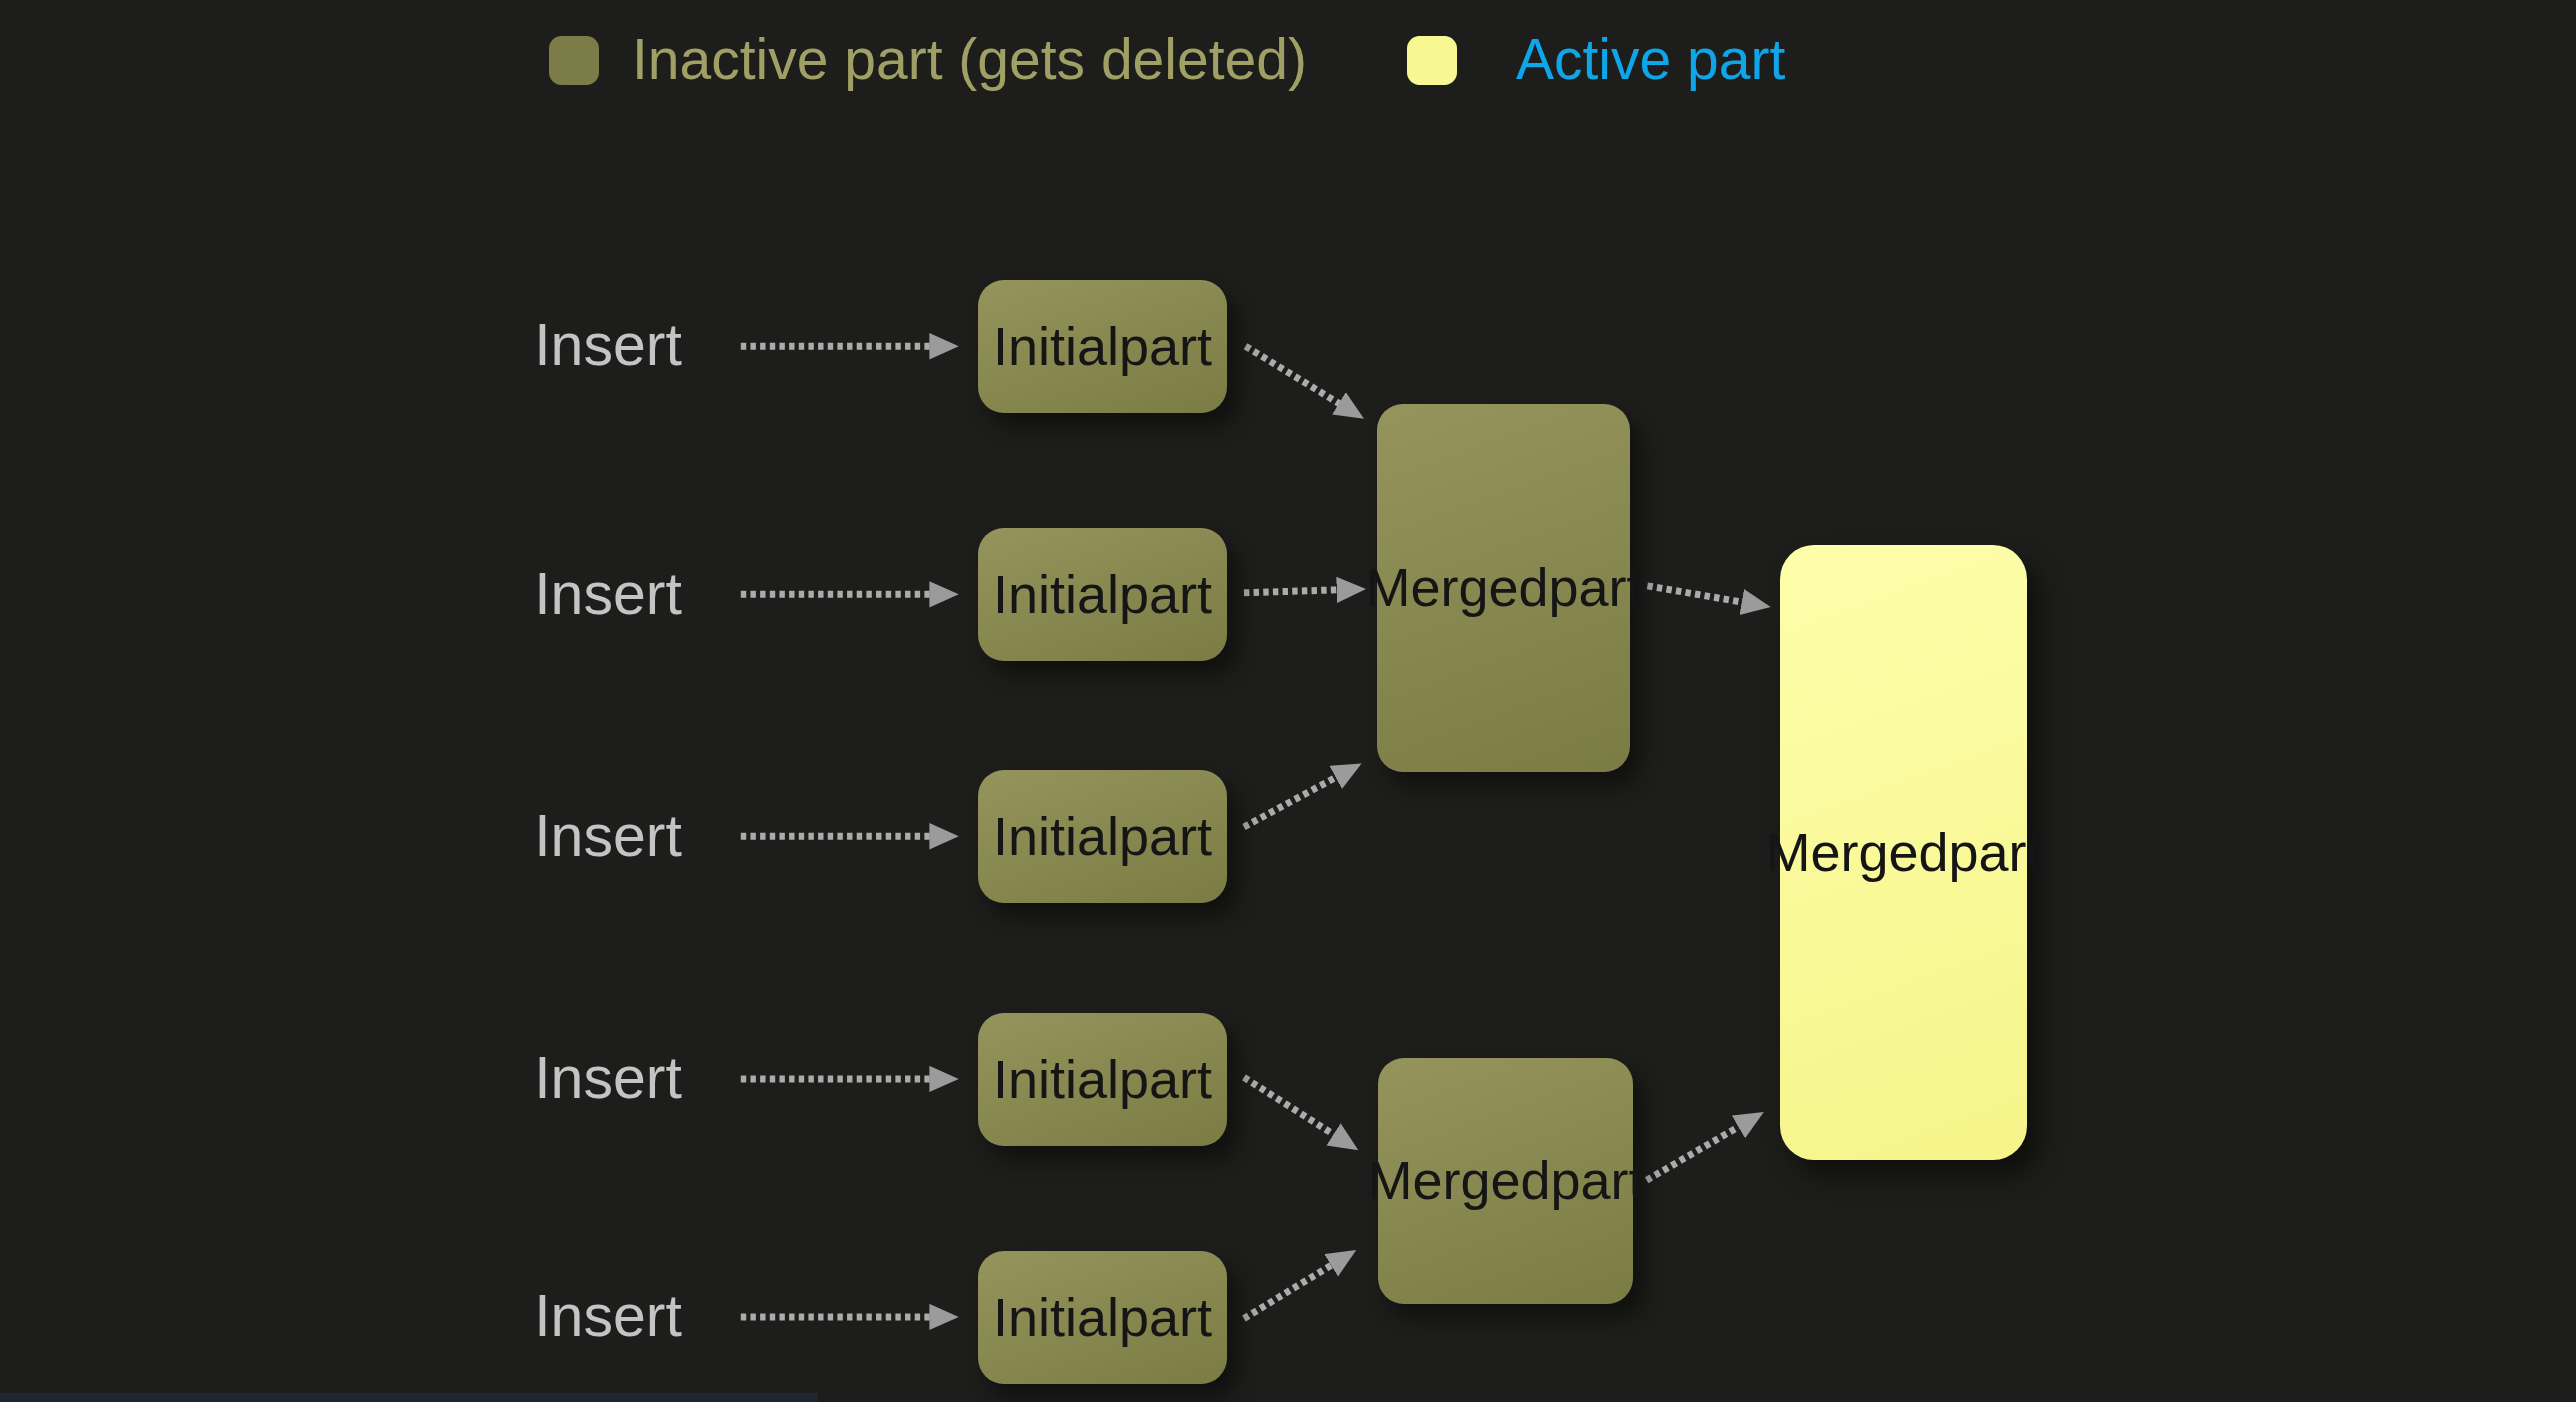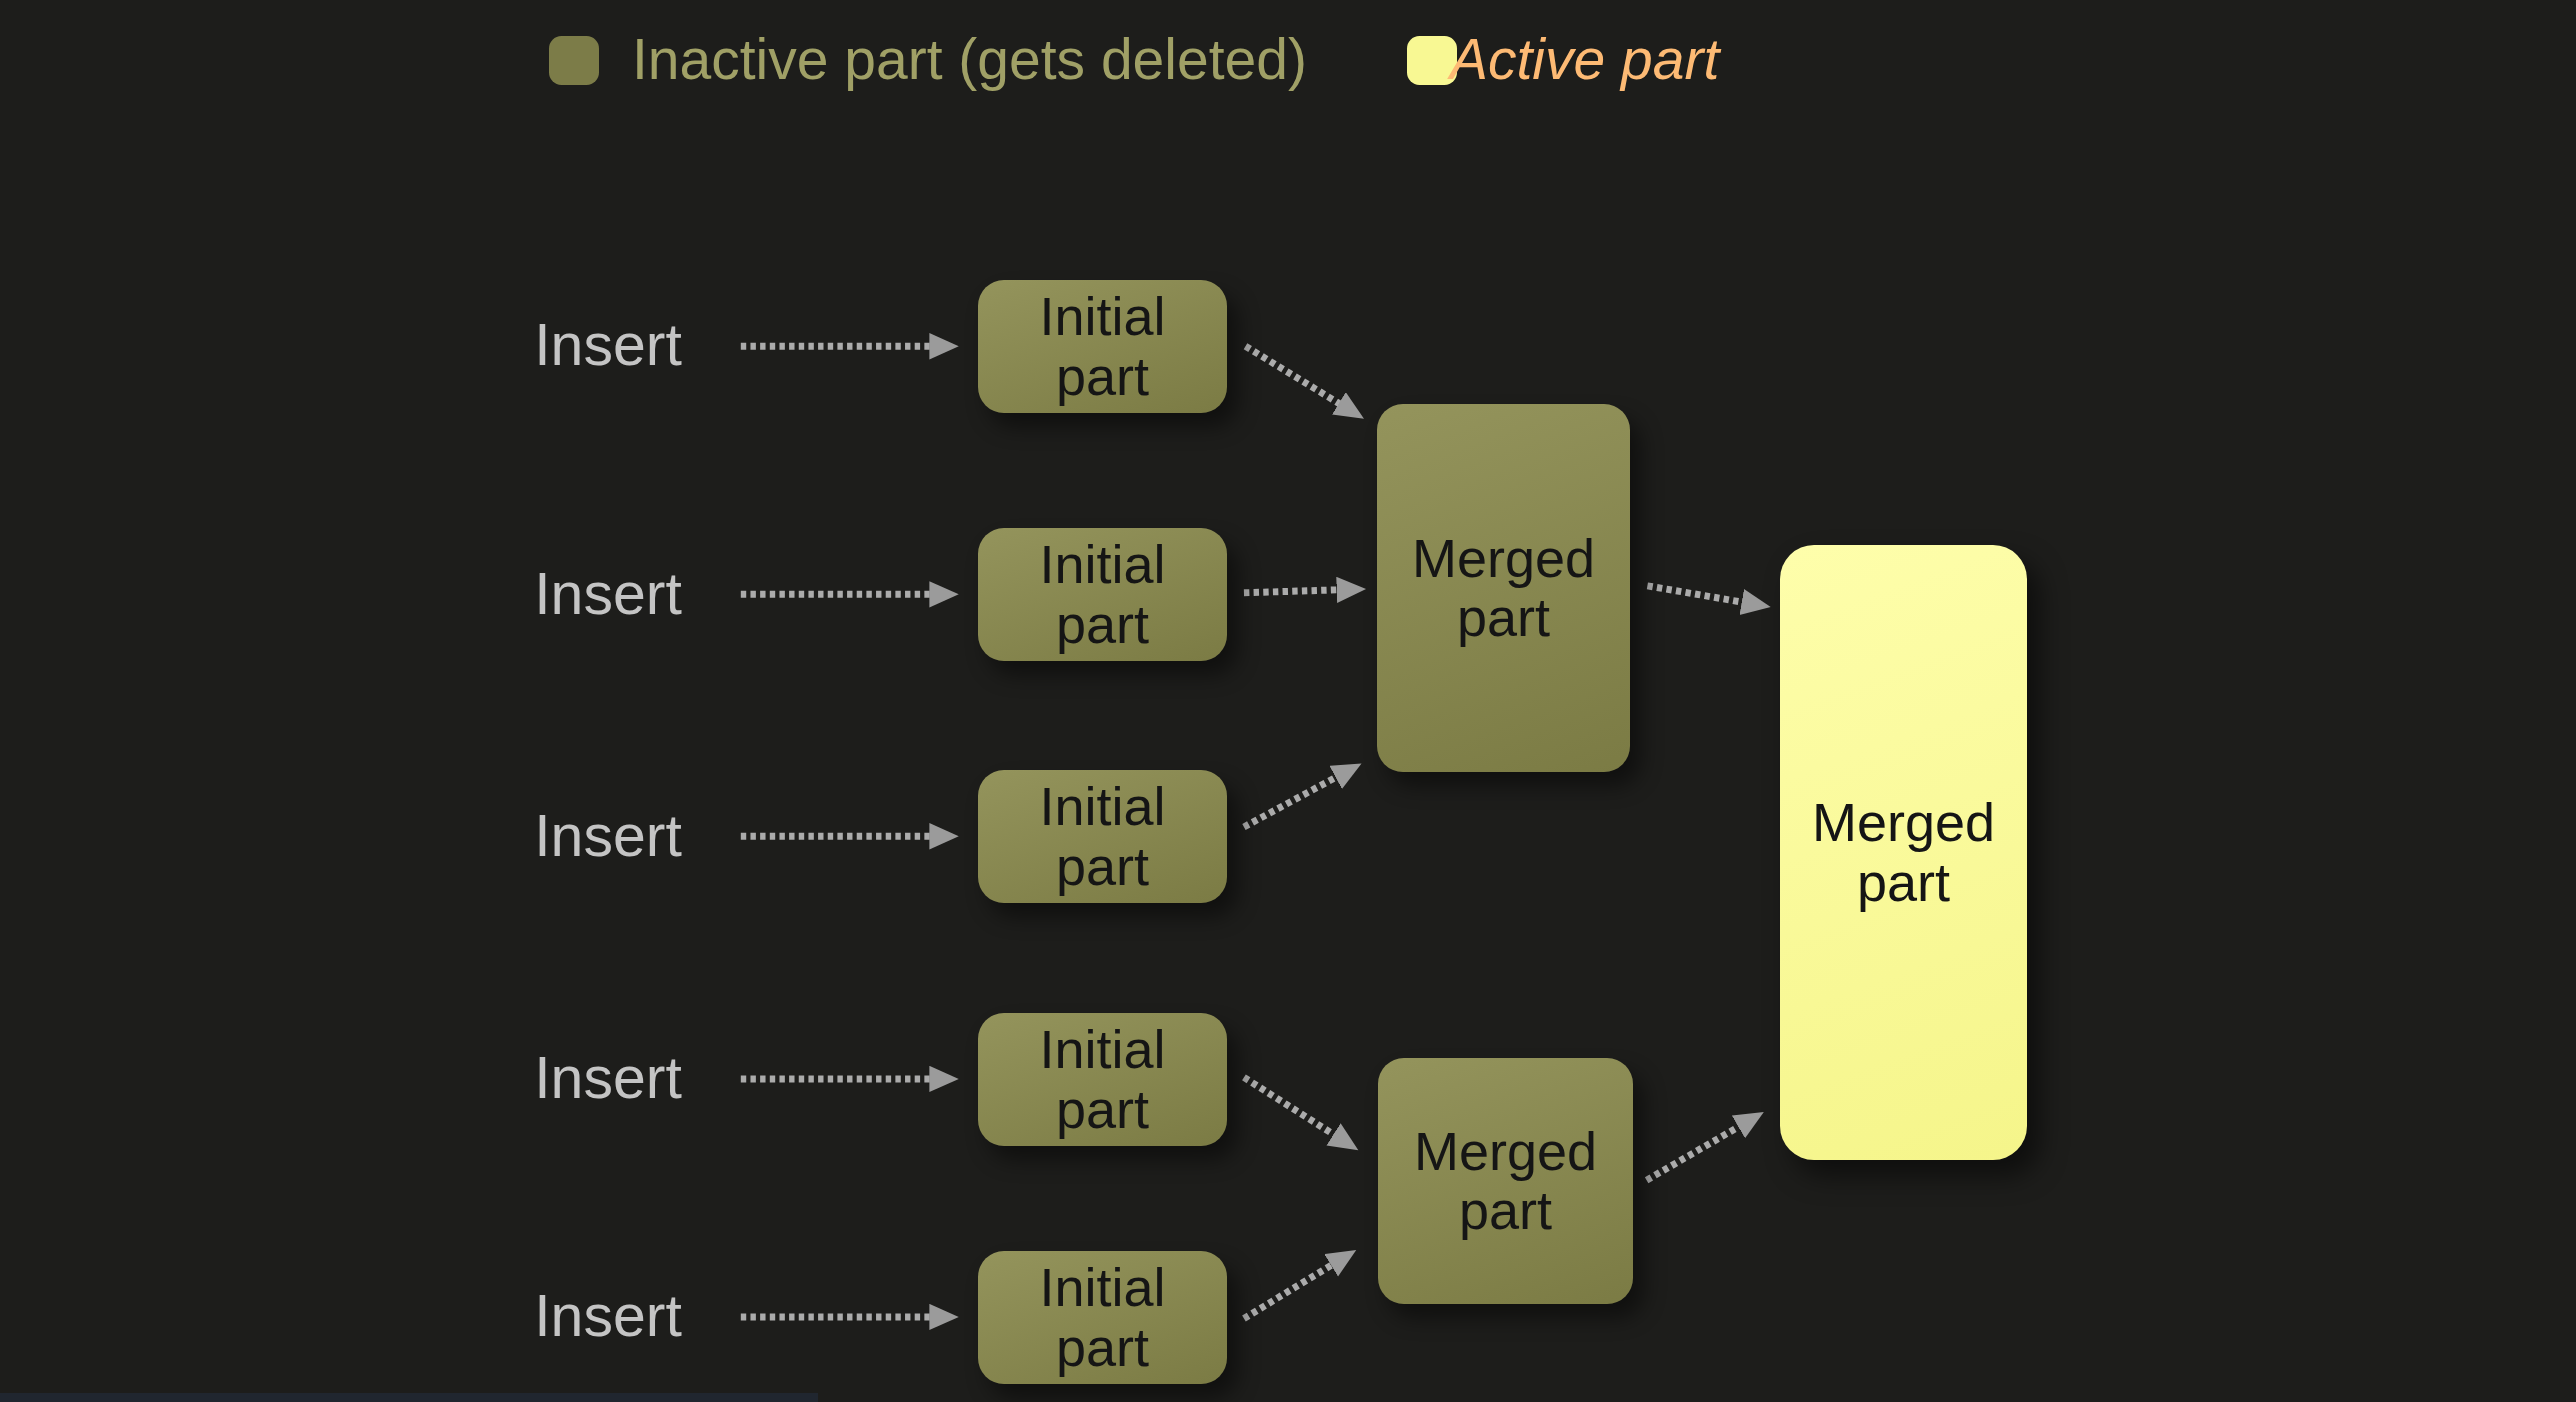--- a/index.html
+++ b/index.html
@@ -8,28 +8,28 @@
   .canvas{position:relative;width:2576px;height:1402px;background:#1d1d1b;}
 
   .arrow-layer{position:absolute;left:0;top:0;width:2576px;height:1402px;}
 
   
   .legend-swatch{position:absolute;top:36px;width:50px;height:49px;border-radius:12.4px;}
   .legend-swatch.inactive{left:549px;background:#7c7c48;}
   .legend-swatch.active{left:1407px;background:#f8f893;}
   .legend-label{position:absolute;top:28px;font-size:57px;line-height:63px;white-space:nowrap;}
   .legend-label.inactive{left:632px;color:#a0a066;}
-  .legend-label.active{left:1450px;color:#fdba74;font-style:italic;}
+  .legend-label.active{left:1516px;color:#0ea5e9;}
 
   
   .insert-label{position:absolute;left:495px;width:226px;text-align:center;
     font-size:59px;color:#c4c4c4;transform:translateY(-52%);white-space:nowrap;}
 
   
-  .node{position:absolute;display:flex;flex-direction:column;align-items:center;justify-content:center;
+  .node{position:absolute;display:flex;flex-direction:row;align-items:center;justify-content:center;
     text-align:center;font-size:54px;line-height:1.1;color:#151515;
     box-shadow:10.8px 14px 21.6px rgba(0,0,0,0.45);}
   .node.olive{background:linear-gradient(160deg,#94945c 0%,#7b7b44 100%);border-radius:26px;}
   .node.active{background:linear-gradient(160deg,#fefeab 0%,#f5f58a 100%);border-radius:34px;
     box-shadow:12.4px 15.5px 26px rgba(0,0,0,0.5);}
   .node.initial{left:978px;width:249px;height:133px;}
   .node.merged-1{left:1377px;top:404px;width:253px;height:368px;}
   .node.merged-2{left:1378px;top:1058px;width:255px;height:246px;}
   .node.final{left:1780px;top:545px;width:247px;height:615px;}
 

